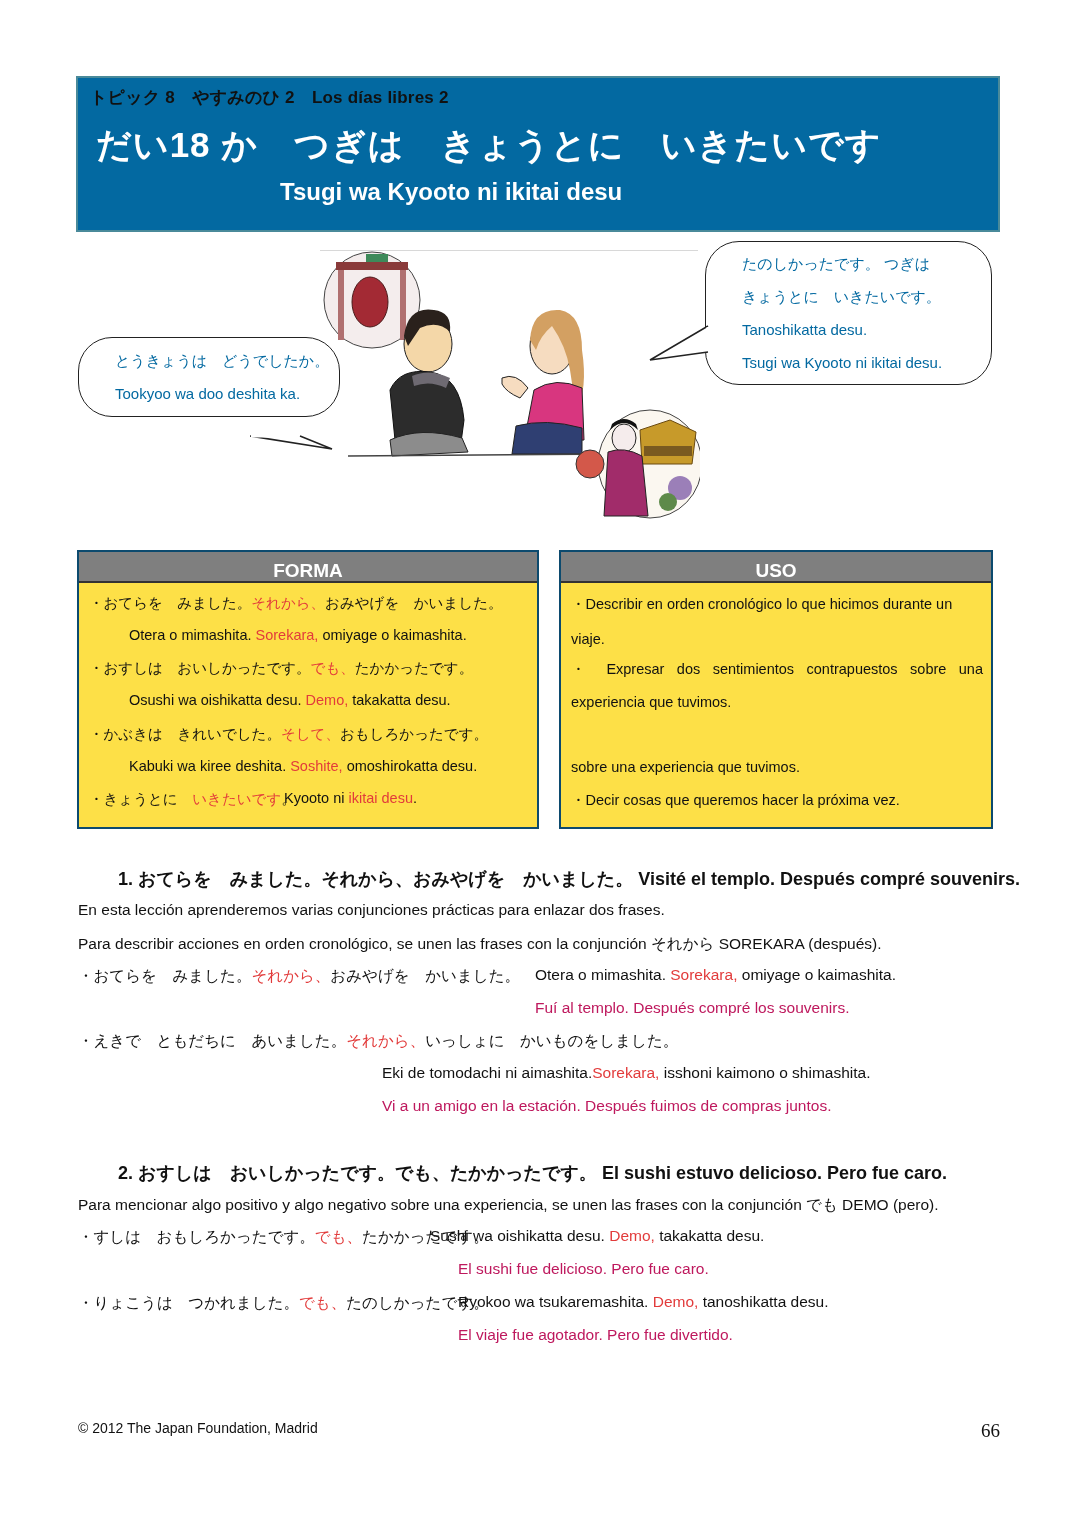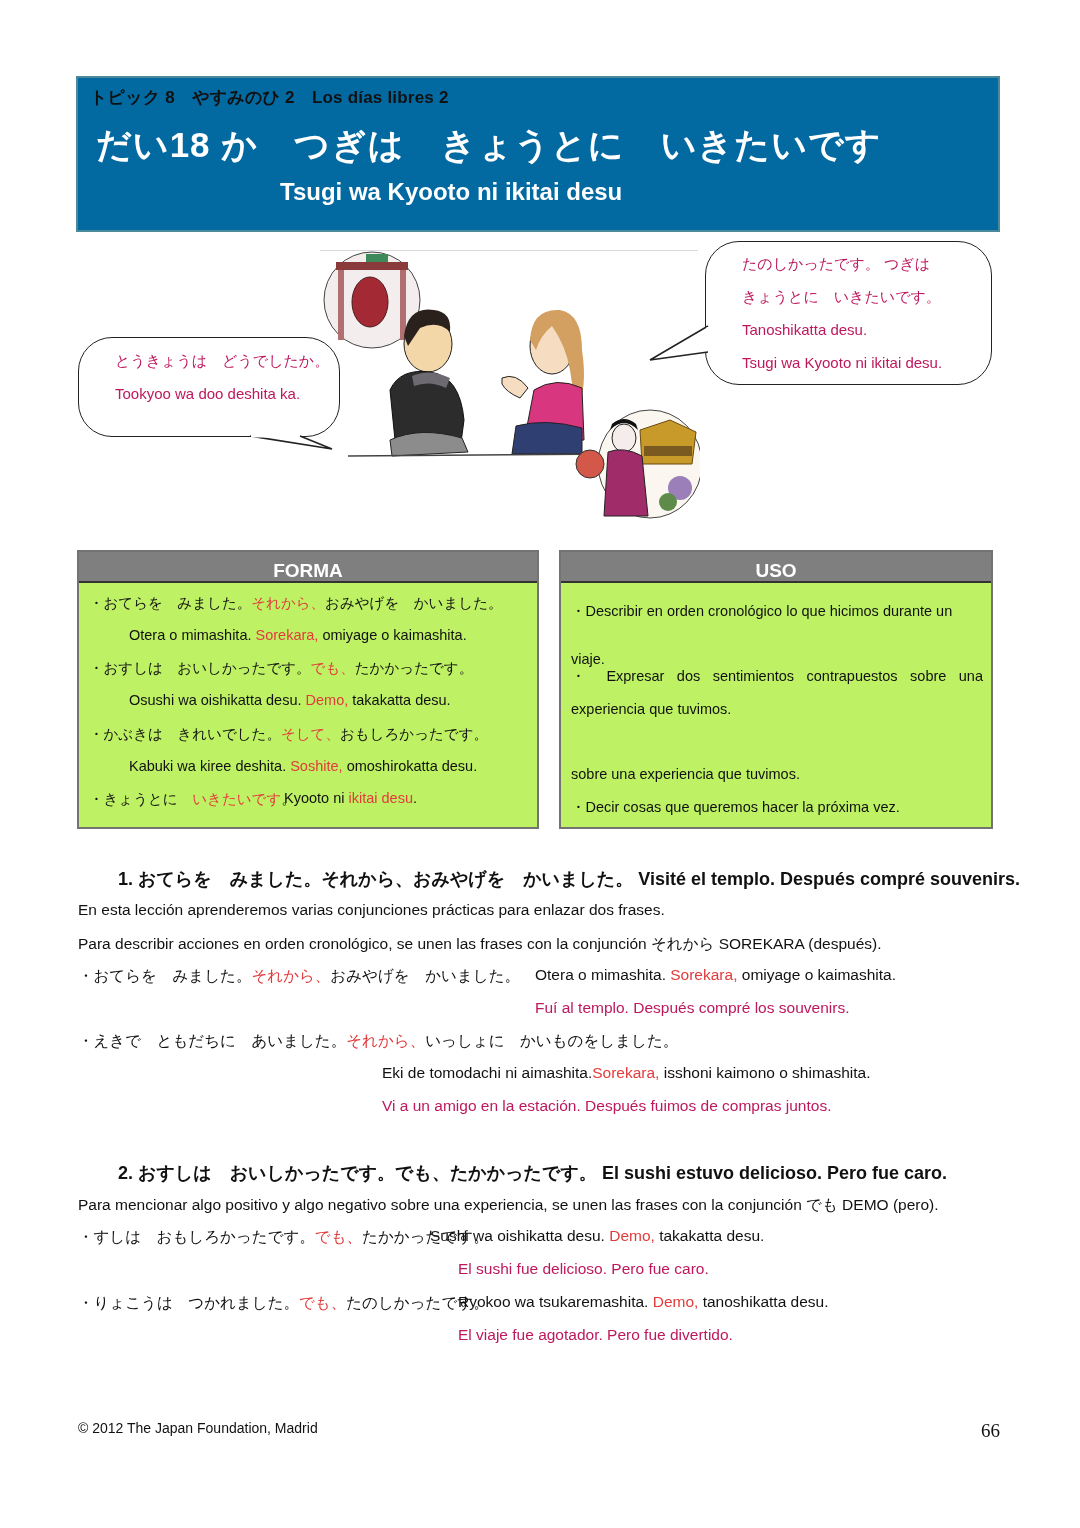--- a/index.html
+++ b/index.html
@@ -11,32 +11,32 @@
       background: #0369a1; border: 2px solid #4a8a9a;
     }
     .topic-line { position: absolute; left: 12px; top: 8px; font-size: 17px; font-weight: bold; color: #111; letter-spacing: 0.2px; }
     .lesson-title { position: absolute; left: 18px; top: 44px; font-size: 35px; font-weight: bold; color: #ffffff; letter-spacing: 1px; }
     .lesson-romaji { position: absolute; left: 202px; top: 100px; font-size: 24px; font-weight: bold; color: #ffffff; }
 
     .illustration { position: absolute; left: 320px; top: 250px; width: 380px; height: 270px; }
     .illus-topline { position: absolute; left: 0; top: 0; width: 378px; height: 1px; background: #d8d8d8; }
 
     .bubble { position: absolute; background: #fff; border: 1.5px solid #222; border-radius: 34px; }
-    .bubble-left { left: 78px; top: 337px; width: 262px; height: 100px; }
+    .bubble-left { left: 78px; top: 337px; width: 262px; height: 80px; }
     .bubble-right { left: 705px; top: 241px; width: 287px; height: 144px; }
-    .bubble p { position: absolute; font-size: 15px; color: #be185d; white-space: nowrap; }
+    .bubble p { position: absolute; font-size: 15px; color: #0369a1; white-space: nowrap; }
 
-    .box { position: absolute; border: 2px solid #737373; background: #bef264; }
+    .box { position: absolute; border: 2px solid #0c4a6e; background: #fde047; }
     .box-forma { left: 77px; top: 550px; width: 462px; height: 279px; }
     .box-uso { left: 559px; top: 550px; width: 434px; height: 279px; }
     .box-head { height: 31px; background: #7f7f7f; color: #fff; font-size: 19px; font-weight: bold; text-align: center; line-height: 38px; border-bottom: 2px solid #333; }
     .line { position: absolute; font-size: 14.5px; white-space: nowrap; color: #111; }
     .red { color: #e23b3b; }
     .blue { color: #be185d; }
-    .uso-text { position: absolute; left: 10px; width: 412px; font-size: 14.5px; line-height: 48px; color: #111; }
+    .uso-text { position: absolute; left: 10px; width: 412px; font-size: 14.5px; line-height: 35px; color: #111; }
     .justify { text-align: justify; text-align-last: justify; }
 
     .sec-head { position: absolute; left: 78px; font-size: 18px; font-weight: bold; white-space: nowrap; color: #111; margin-left: 40px; }
     .para { position: absolute; left: 78px; font-size: 15.5px; white-space: nowrap; color: #111; }
     .ex { position: absolute; font-size: 15.5px; white-space: nowrap; }
 
     .footer-copy { position: absolute; left: 78px; top: 1420px; font-size: 14px; color: #111; }
     .page-num { position: absolute; left: 981px; top: 1420px; font-size: 19px; font-family: "Liberation Serif", "DejaVu Serif", serif; color: #111; }
   </style>
 </head>

